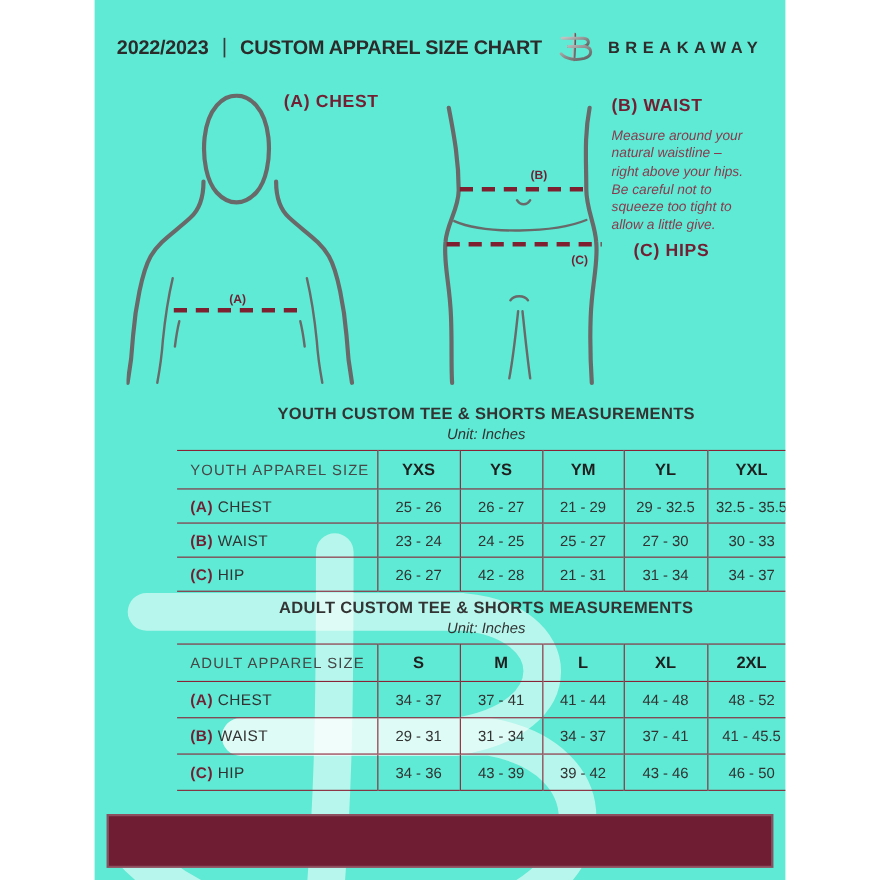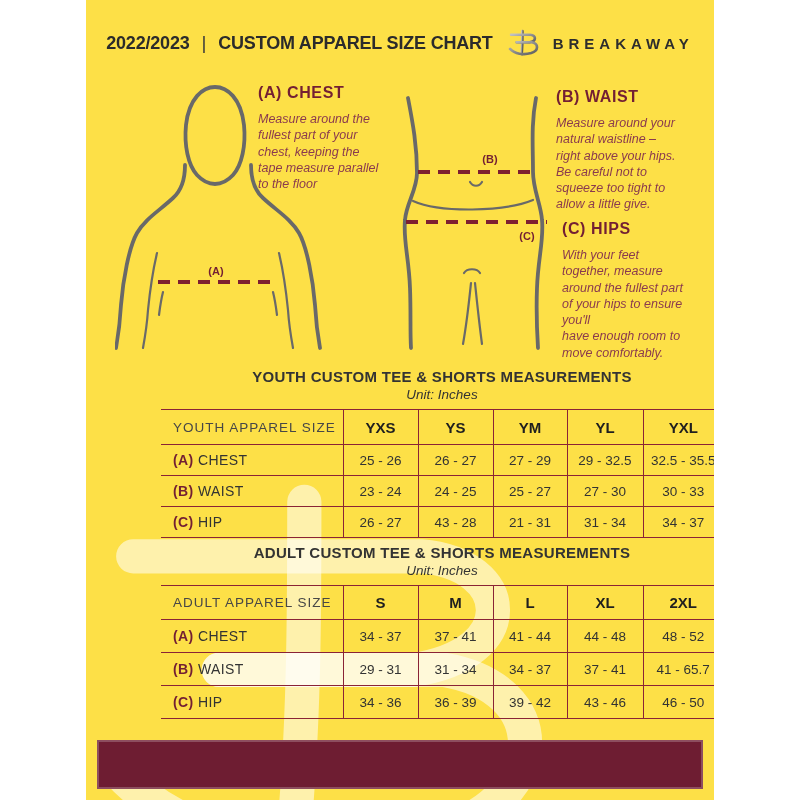--- a/index.html
+++ b/index.html
@@ -1,18 +1,18 @@
 <!DOCTYPE html>
 <html><head>
 <meta charset="utf-8">
 <style>
   * { box-sizing: border-box; margin: 0; padding: 0; }
   body { background: #ffffff; font-family: "Liberation Sans", sans-serif; }
   .page { position: relative; width: 800px; height: 800px; background: #ffffff; overflow: hidden; }
-  .doc { position: absolute; left: 86px; top: 0; width: 628px; height: 800px; background: #fde047; overflow: hidden; }
+  .doc { position: absolute; left: 86px; top: 0; width: 628px; height: 800px; background: #5eead4; overflow: hidden; }
 
   
   .header { position: absolute; top: 26px; left: 0; width: 628px; height: 34px;
             display: flex; align-items: center; justify-content: center; gap: 14px; }
   .title-group { display: flex; align-items: center; gap: 10px; color: #2b2b2b;
                  font-weight: 700; font-size: 18px; letter-spacing: -0.2px; white-space: nowrap; }
   .title-sep { font-weight: 400; color: #3a3a3a; font-size: 19px; padding: 0 2px; }
   .brand-wrap { display: flex; align-items: center; gap: 9px; }
   .brand-name { font-weight: 700; font-size: 15px; letter-spacing: 5px; color: #2d2d2d; white-space: nowrap; }
 
@@ -111,46 +111,34 @@
       <path class="thin" d="M 79 197 C 77 216, 75 236, 71 258"></path>
       <path class="thin" d="M 83 197 C 85 216, 87 236, 90 258"></path>
       <line class="dash" x1="26" y1="86" x2="141" y2="86"></line>
       <line class="dash" x1="14" y1="136" x2="155" y2="136"></line>
       <text x="98" y="77" text-anchor="middle">(B)</text>
       <text x="135" y="154" text-anchor="middle">(C)</text>
     </svg>
 
     <div class="guide-block" style="left:172px; top:84px; width:140px;">
       <div class="guide-heading">(A) CHEST</div>
-      <div class="guide-desc">Measure around the
-fullest part of your
-chest, keeping the
-tape measure parallel
-to the floor</div>
     </div>
 
     <div class="guide-block" style="left:470px; top:88px; width:155px;">
       <div class="guide-heading">(B) WAIST</div>
       <div class="guide-desc">Measure around your
 natural waistline –
 right above your hips.
 Be careful not to
 squeeze too tight to
 allow a little give.</div>
     </div>
 
-    <div class="guide-block" style="left:476px; top:220px; width:155px;">
+    <div class="guide-block" style="left:490px; top:220px; width:155px;">
       <div class="guide-heading">(C) HIPS</div>
-      <div class="guide-desc">With your feet
-together, measure
-around the fullest part
-of your hips to ensure
-you'll
-have enough room to
-move comfortably.</div>
     </div>
 
     <div class="table-block" style="top:368px;">
       <div class="table-title">YOUTH CUSTOM TEE &amp; SHORTS MEASUREMENTS</div>
       <div class="table-unit">Unit: Inches</div>
       <table class="t-youth">
         <colgroup>
             <col style="width:182px">
             <col style="width:75px">
             <col style="width:75px">
@@ -166,36 +154,36 @@
             <th>YM</th>
             <th>YL</th>
             <th>YXL</th>
           </tr>
         </thead>
         <tbody>
           <tr>
             <td class="first"><span class="pfx">(A)</span> <span>CHEST</span></td>
             <td>25 - 26</td>
             <td>26 - 27</td>
-            <td>27 - 29</td>
+            <td>21 - 29</td>
             <td>29 - 32.5</td>
             <td>32.5 - 35.5</td>
           </tr>
           <tr>
             <td class="first"><span class="pfx">(B)</span> <span>WAIST</span></td>
             <td>23 - 24</td>
             <td>24 - 25</td>
             <td>25 - 27</td>
             <td>27 - 30</td>
             <td>30 - 33</td>
           </tr>
           <tr>
             <td class="first"><span class="pfx">(C)</span> <span>HIP</span></td>
             <td>26 - 27</td>
-            <td>43 - 28</td>
+            <td>42 - 28</td>
             <td>21 - 31</td>
             <td>31 - 34</td>
             <td>34 - 37</td>
           </tr>
         </tbody>
       </table>
     </div>
 
     <div class="table-block" style="top:544px;">
       <div class="table-title">ADULT CUSTOM TEE &amp; SHORTS MEASUREMENTS</div>
@@ -227,26 +215,26 @@
             <td>41 - 44</td>
             <td>44 - 48</td>
             <td>48 - 52</td>
           </tr>
           <tr>
             <td class="first"><span class="pfx">(B)</span> <span>WAIST</span></td>
             <td>29 - 31</td>
             <td>31 - 34</td>
             <td>34 - 37</td>
             <td>37 - 41</td>
-            <td>41 - 65.7</td>
+            <td>41 - 45.5</td>
           </tr>
           <tr>
             <td class="first"><span class="pfx">(C)</span> <span>HIP</span></td>
             <td>34 - 36</td>
-            <td>36 - 39</td>
+            <td>43 - 39</td>
             <td>39 - 42</td>
             <td>43 - 46</td>
             <td>46 - 50</td>
           </tr>
         </tbody>
       </table>
     </div>
 
     <div class="footer-bar"></div>
 

